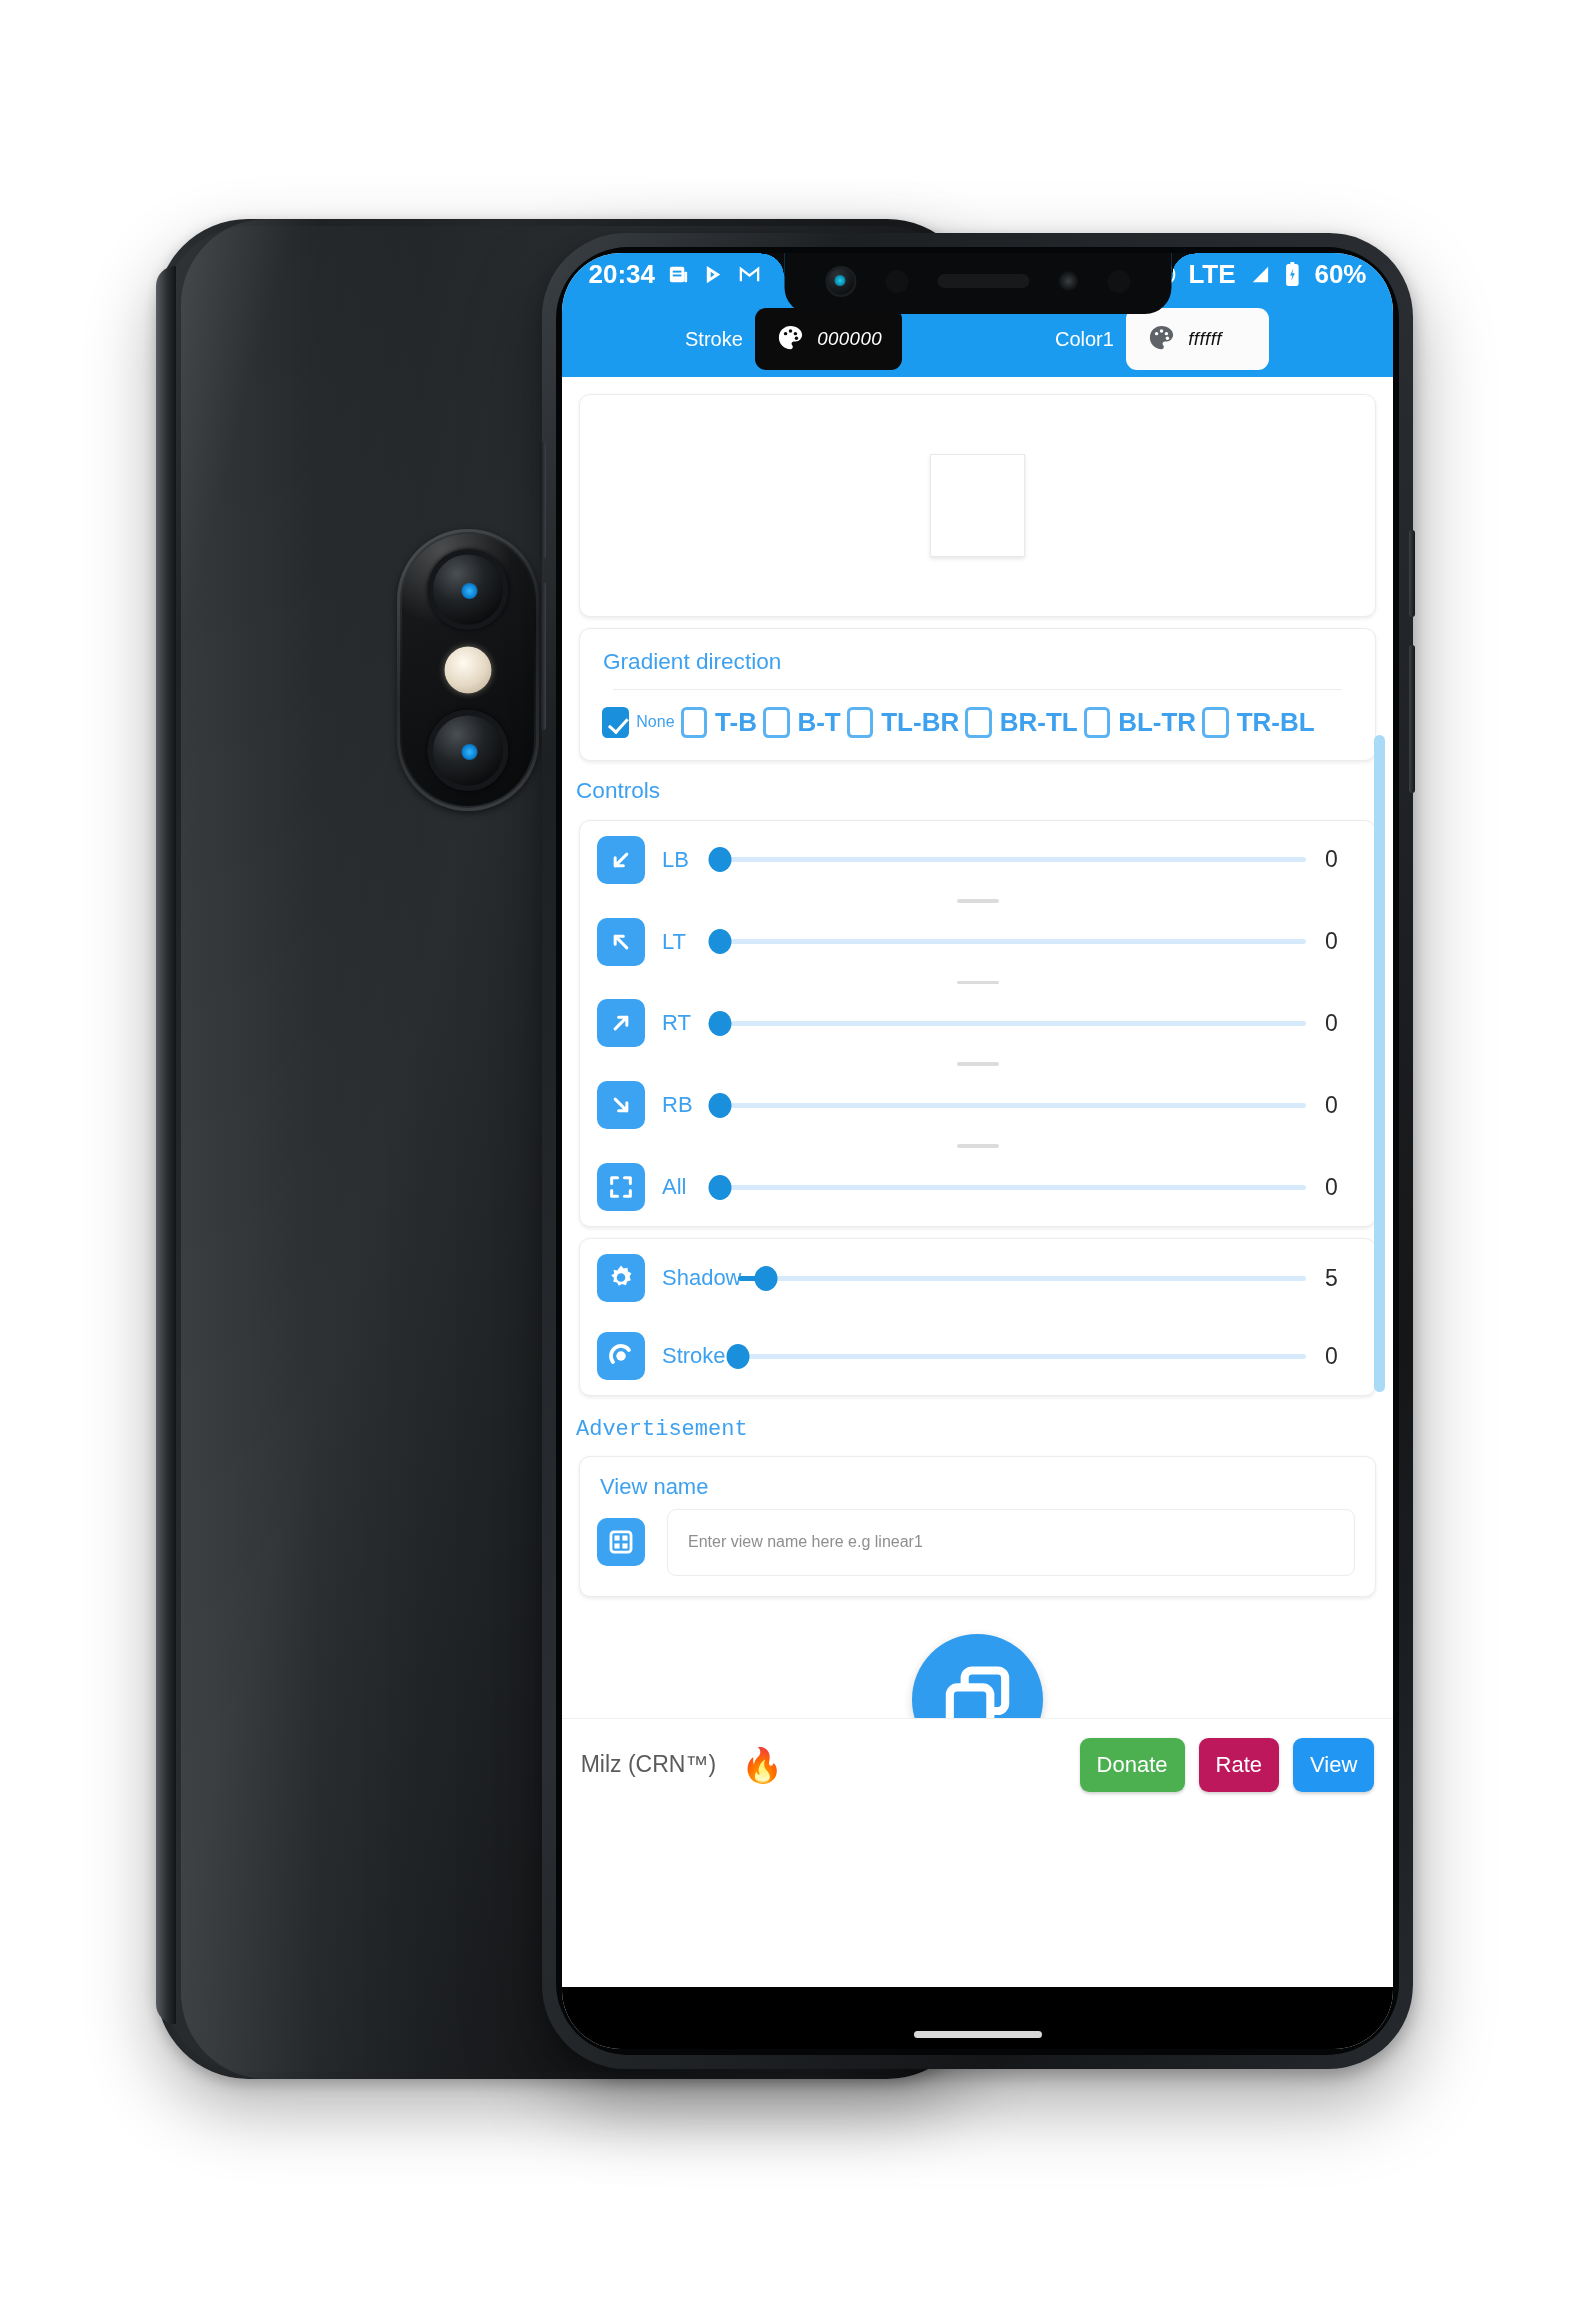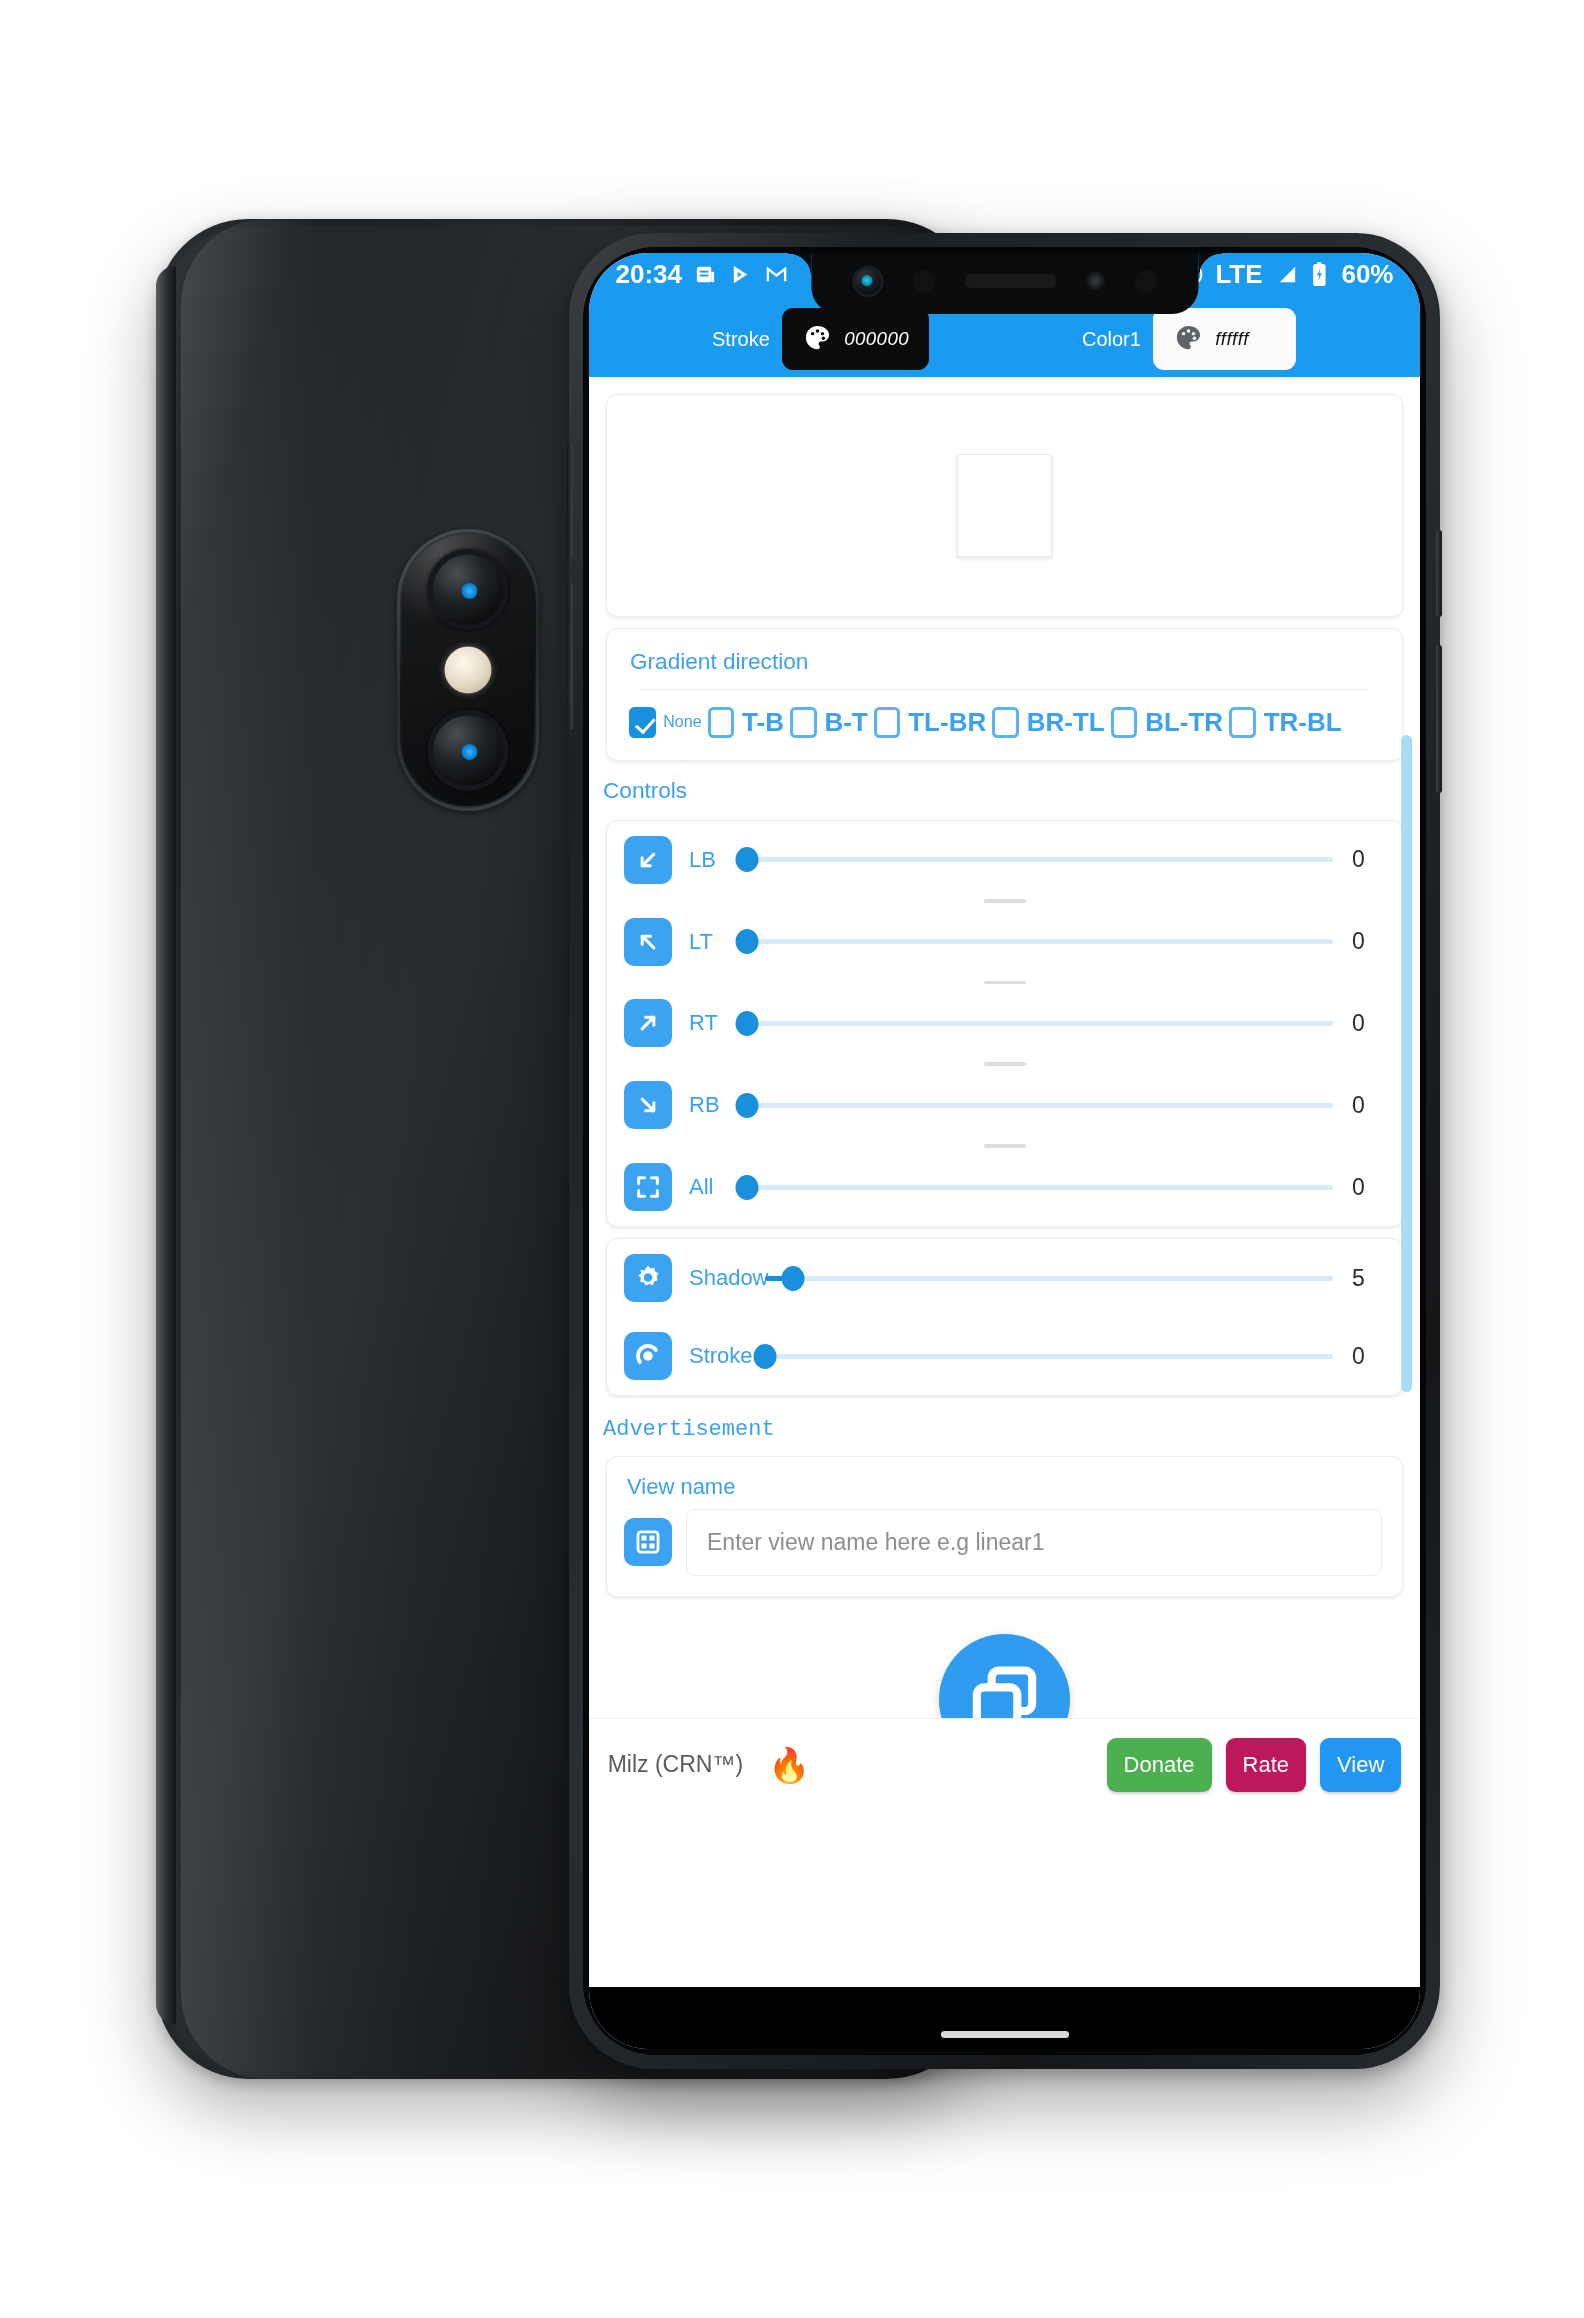--- a/index.html
+++ b/index.html
@@ -55,21 +55,21 @@
     background: radial-gradient(circle,#35b7ff,#0a7fd0 60%,rgba(10,127,208,0));}
   .lens.top { top: 20px; }
   .lens.bot { bottom: 20px; }
   .flash { position: absolute; left: 50%; top: 50%; transform: translate(-50%,-50%);
     width: 47px; height: 47px; border-radius: 50%; z-index: 2;
     background: radial-gradient(circle at 40% 35%, #fffaf0, #e4d8c3 55%, #b7a68d);
     box-shadow: 0 0 7.8px rgba(255,245,220,.35);}
 
   
   .front-phone {
-    position: absolute; left: 569px; top: 233px;
+    position: absolute; left: 542px; top: 233px;
     width: 871px; height: 1836px;
     border-radius: 84px;
     background: linear-gradient(120deg,#3b4044 0%,#1d2023 16%,#2a2d31 46%,#141618 78%,#262a2e 100%);
     box-shadow: 0 34px 78px rgba(0,0,0,.34), 0 6.2px 17px rgba(0,0,0,.26);
   }
   .front-bezel { position:absolute; inset:14px; border-radius:72px; background:#050607; }
   .screen {
     position: absolute; left: 20px; top: 20px; right: 20px; bottom: 20px;
     border-radius: 59px; background: #ffffff; overflow: hidden;
   }
@@ -183,21 +183,21 @@
   }
   .slider-val { width: 50px; text-align:center; font-size: 23px; color:#2b2b2b; flex:0 0 auto; }
   .tick-divider { width:42px; height:3.9px; background:#dcdcdc; border-radius:2.3px; margin: 0 auto; }
 
   .ad-label { color:#3da1f0; font-size: 22px; padding: 9.3px 0 3.1px 14px; font-family: Liberation Mono, monospace; }
   .viewname-label { color:#3da1f0; font-size: 22px; padding: 17px 0 0 20px; }
   .viewname-row { display:flex; align-items:center; gap: 14px; padding: 9.3px 20px 20px 17px; }
   .vn-input {
     flex:1; height: 67px; border:0.8px solid #ececec; border-radius: 9.3px;
     display:flex; align-items:center; padding: 0 20px;
-    color:#8e8e8e; font-size: 23px; background:#fff;
+    color:#8e8e8e; font-size: 16px; background:#fff;margin-left:8px;
   }
   .app-icon-wrap { display:flex; justify-content:center; padding: 26.5px 0 22px 0; }
   .app-icon {
     width: 131px; height: 131px; border-radius: 50%; background:#2f9cf0;
     display:flex; align-items:center; justify-content:center;
     box-shadow: 0 3.1px 9.3px rgba(0,0,0,.16);
   }
 
   .dialog { padding: 23px 22px 0 22px; }
 

